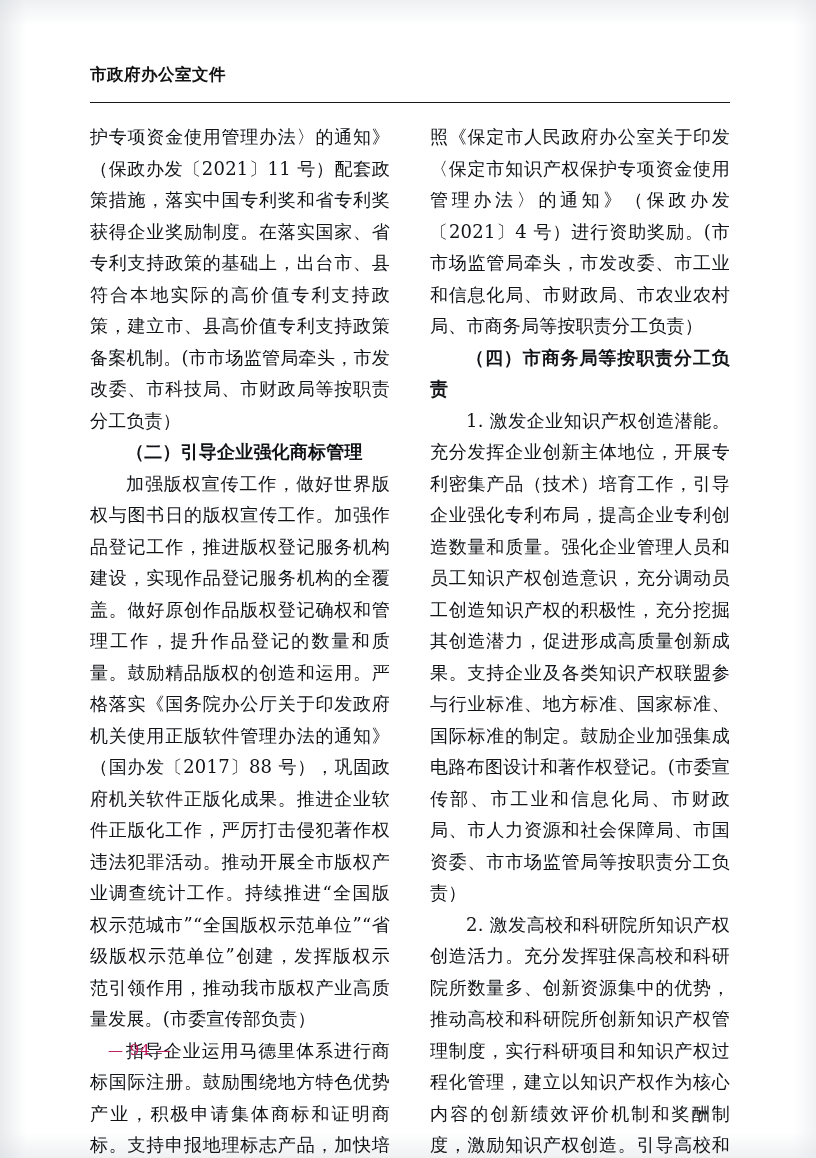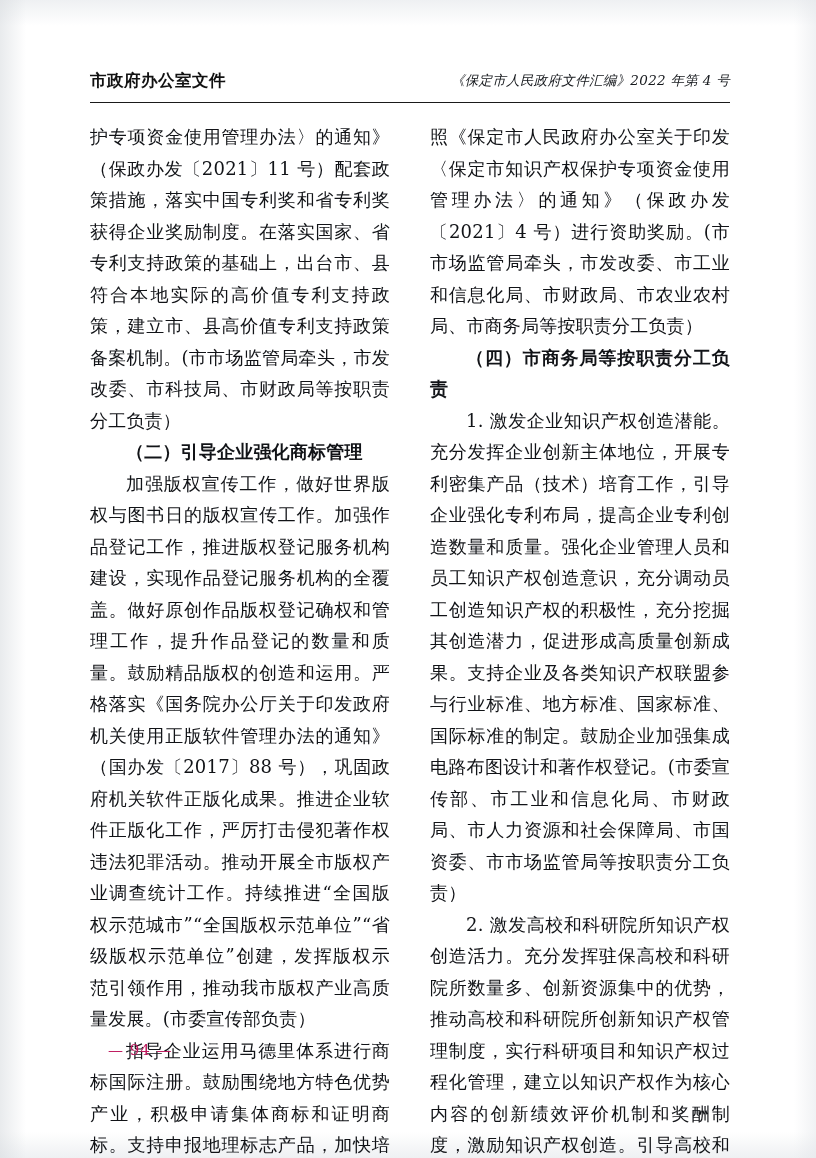--- a/index.html
+++ b/index.html
@@ -32,21 +32,21 @@
   .content {
     position: absolute;
     left: 90px;
     top: 64px;
     width: 640px;
     height: 1020px;
   }
   
   .header {
     display: flex;
-    align-items: center;
+    align-items: flex-start;
     justify-content: space-between;
     height: 34px;
     border-bottom: 1.6px solid #1a1a1a;
     padding-bottom: 4px;
     gap: 8px;
   }
   .header-left {
     font-family: "DejaVu Serif", "Liberation Serif", serif;
     font-weight: bold;
     font-size: 16.5px;
@@ -105,21 +105,20 @@
 </head>
 <body>
 
 <div class="page">
   <div class="paper-tint"></div>
 
   <div class="content">
 
     <div class="header">
       <div class="header-left">市政府办公室文件</div>
-      <div class="header-right">《保定市人民政府文件汇编》2022 年第 4 号</div>
     </div>
 
     <div class="columns">
 
       <div class="col left">
         <p class="para first">护专项资金使用管理办法〉的通知》（保政办发〔2021〕11 号）配套政策措施，落实中国专利奖和省专利奖获得企业奖励制度。在落实国家、省专利支持政策的基础上，出台市、县符合本地实际的高价值专利支持政策，建立市、县高价值专利支持政策备案机制。(市市场监管局牵头，市发改委、市科技局、市财政局等按职责分工负责）</p>
         <p class="para heading">（二）引导企业强化商标管理</p>
         <p class="para indent">加强版权宣传工作，做好世界版权与图书日的版权宣传工作。加强作品登记工作，推进版权登记服务机构建设，实现作品登记服务机构的全覆盖。做好原创作品版权登记确权和管理工作，提升作品登记的数量和质量。鼓励精品版权的创造和运用。严格落实《国务院办公厅关于印发政府机关使用正版软件管理办法的通知》（国办发〔2017〕88 号），巩固政府机关软件正版化成果。推进企业软件正版化工作，严厉打击侵犯著作权违法犯罪活动。推动开展全市版权产业调查统计工作。持续推进“全国版权示范城市”“全国版权示范单位”“省级版权示范单位”创建，发挥版权示范引领作用，推动我市版权产业高质量发展。(市委宣传部负责）</p>
         <p class="para indent">指导企业运用马德里体系进行商标国际注册。鼓励围绕地方特色优势产业，积极申请集体商标和证明商标。支持申报地理标志产品，加快培育一批高附加值的农产品地理标志商标，鼓励和支持农产品地理标志登记。对新注册国家地理标志商标、新以“马德里”途径获得国际商标注册以及新被认定驰名商标的，按</p>
       </div>

